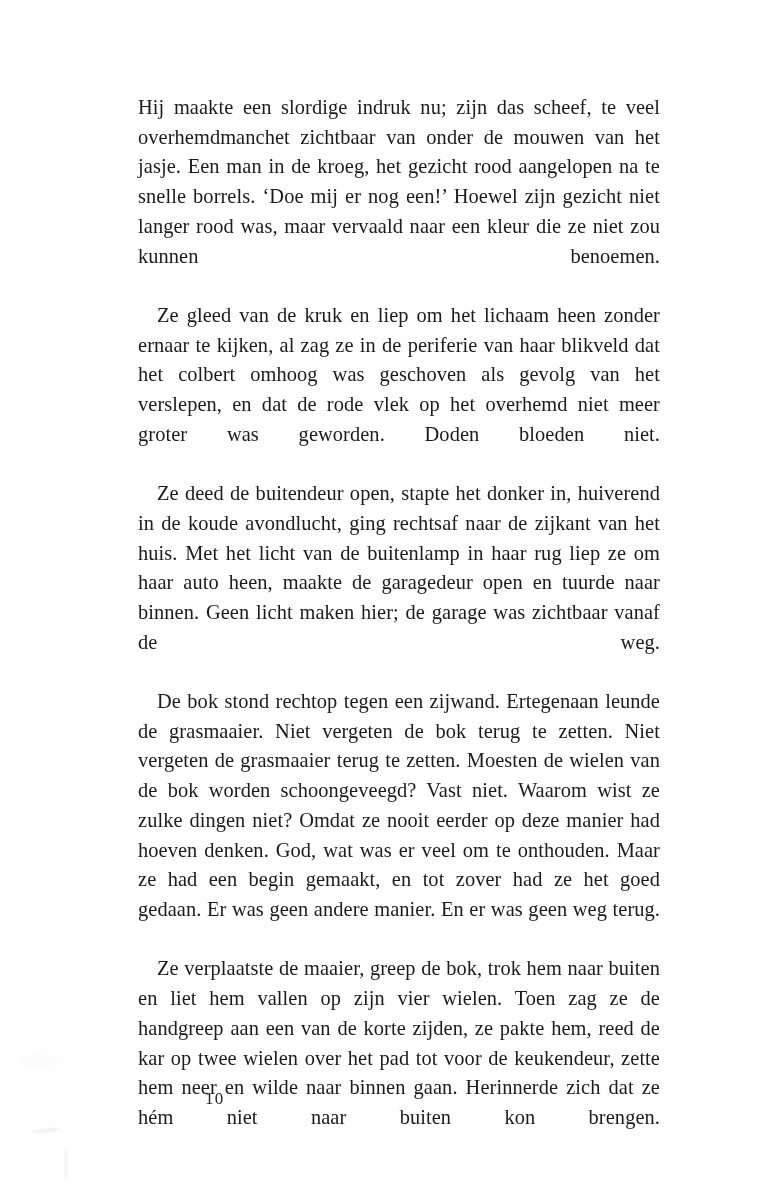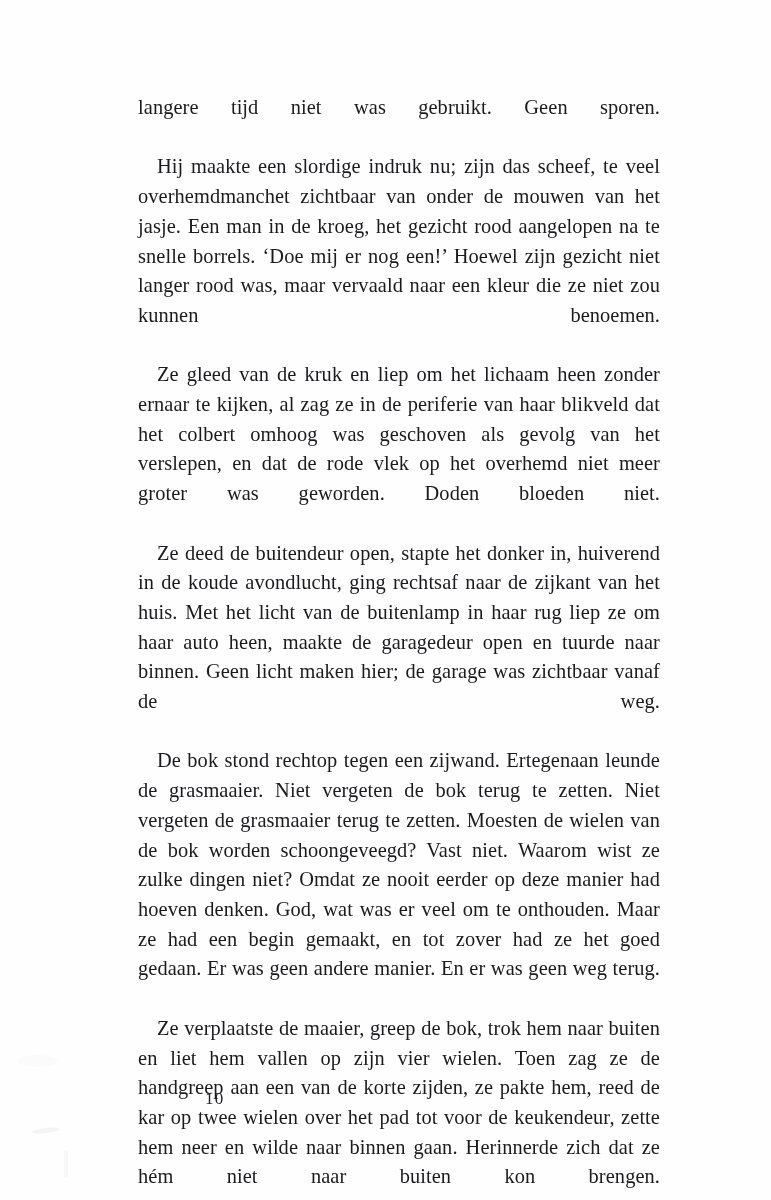--- a/index.html
+++ b/index.html
@@ -93,21 +93,20 @@
 </head>
 <body>
 
 <div class="page">
 
   <div class="scan-blotch blotch-c"></div>
   <div class="scan-blotch blotch-a"></div>
   <div class="scan-blotch blotch-b"></div>
 
   <div class="text-block">
-    <p class="para no-indent">langere tijd niet was gebruikt. Geen sporen.</p>
     <p class="para">Hij maakte een slordige indruk nu; zijn das scheef, te veel overhemdmanchet zichtbaar van onder de mouwen van het jasje. Een man in de kroeg, het gezicht rood aangelopen na te snelle borrels. ‘Doe mij er nog een!’ Hoewel zijn gezicht niet langer rood was, maar vervaald naar een kleur die ze niet zou kunnen benoemen.</p>
     <p class="para">Ze gleed van de kruk en liep om het lichaam heen zonder ernaar te kijken, al zag ze in de periferie van haar blikveld dat het colbert omhoog was geschoven als gevolg van het verslepen, en dat de rode vlek op het overhemd niet meer groter was geworden. Doden bloeden niet.</p>
     <p class="para">Ze deed de buitendeur open, stapte het donker in, huiverend in de koude avondlucht, ging rechtsaf naar de zijkant van het huis. Met het licht van de buitenlamp in haar rug liep ze om haar auto heen, maakte de garagedeur open en tuurde naar binnen. Geen licht maken hier; de garage was zichtbaar vanaf de weg.</p>
     <p class="para">De bok stond rechtop tegen een zijwand. Ertegenaan leunde de grasmaaier. Niet vergeten de bok terug te zetten. Niet vergeten de grasmaaier terug te zetten. Moesten de wielen van de bok worden schoongeveegd? Vast niet. Waarom wist ze zulke dingen niet? Omdat ze nooit eerder op deze manier had hoeven denken. God, wat was er veel om te onthouden. Maar ze had een begin gemaakt, en tot zover had ze het goed gedaan. Er was geen andere manier. En er was geen weg terug.</p>
     <p class="para">Ze verplaatste de maaier, greep de bok, trok hem naar buiten en liet hem vallen op zijn vier wielen. Toen zag ze de handgreep aan een van de korte zijden, ze pakte hem, reed de kar op twee wielen over het pad tot voor de keukendeur, zette hem neer en wilde naar binnen gaan. Herinnerde zich dat ze hém niet naar buiten kon brengen.</p>
   </div>
 
   <div class="folio">10</div>
 
 </div>

